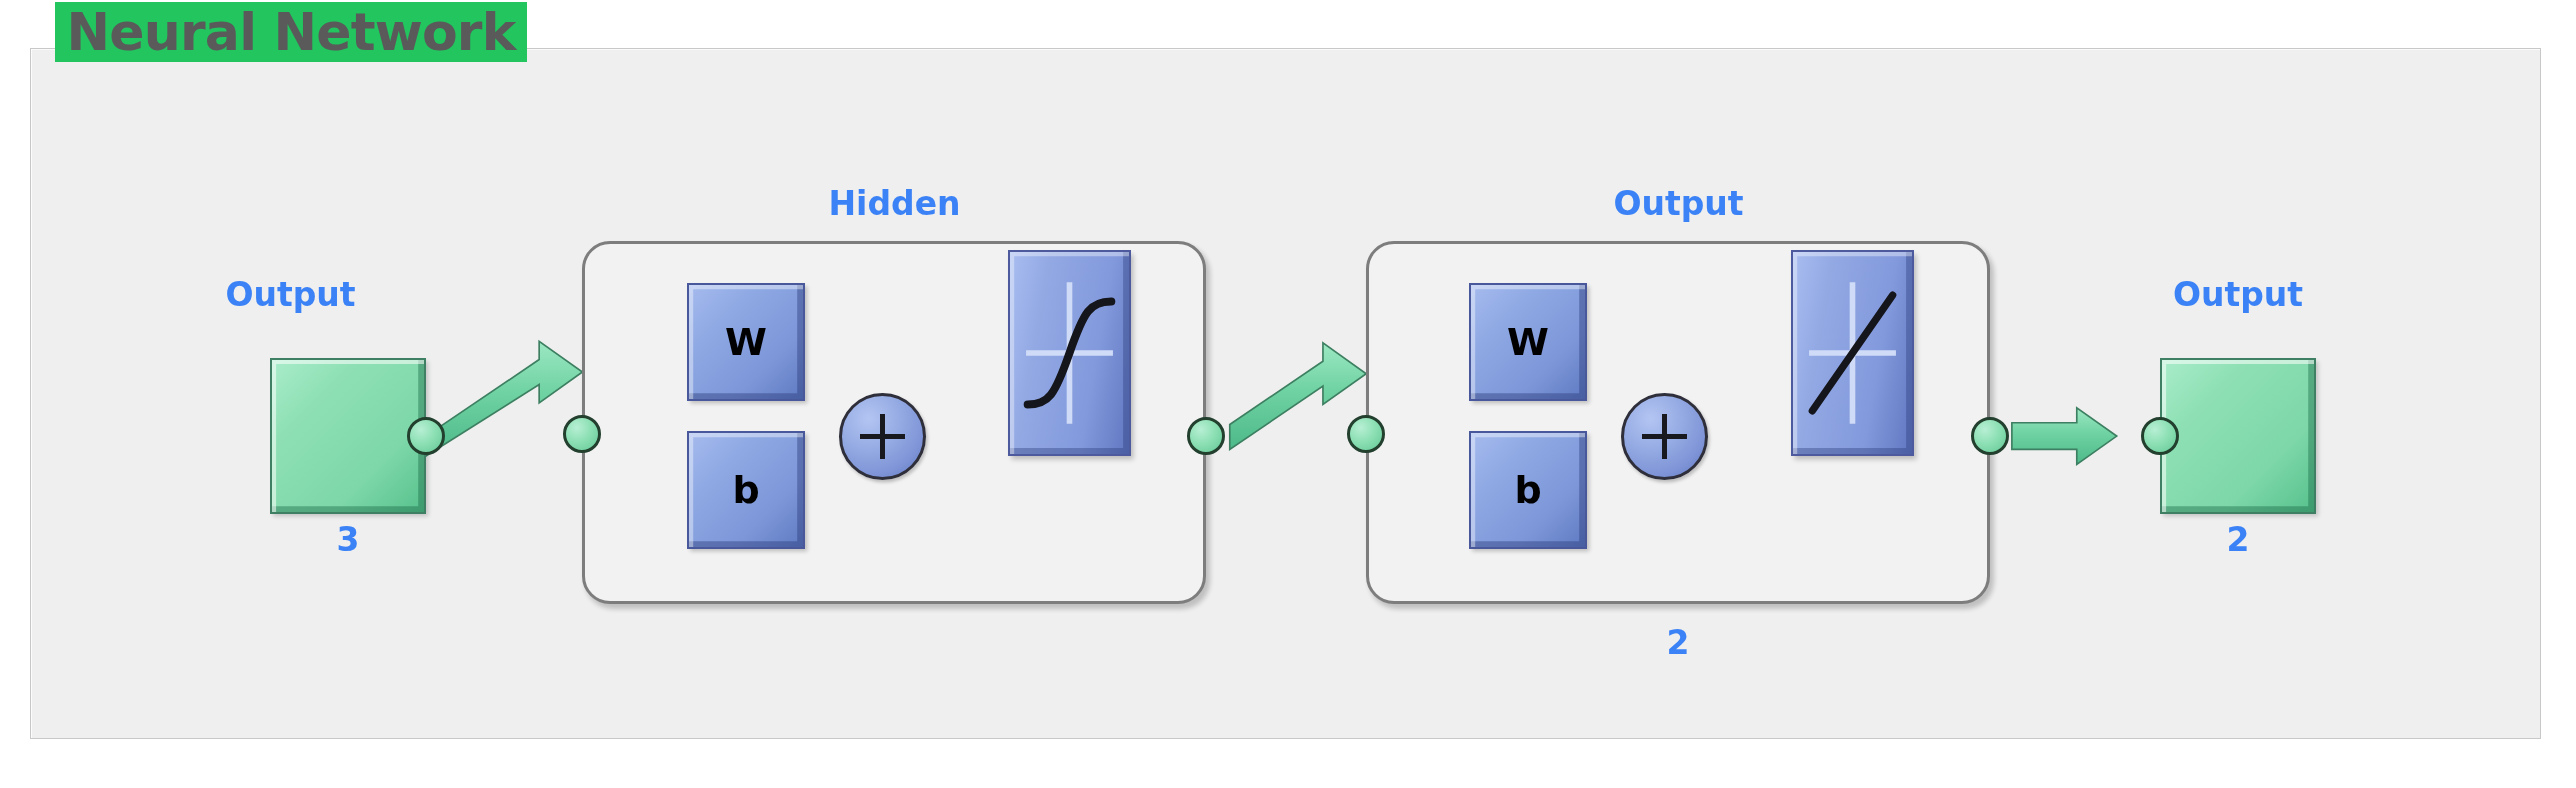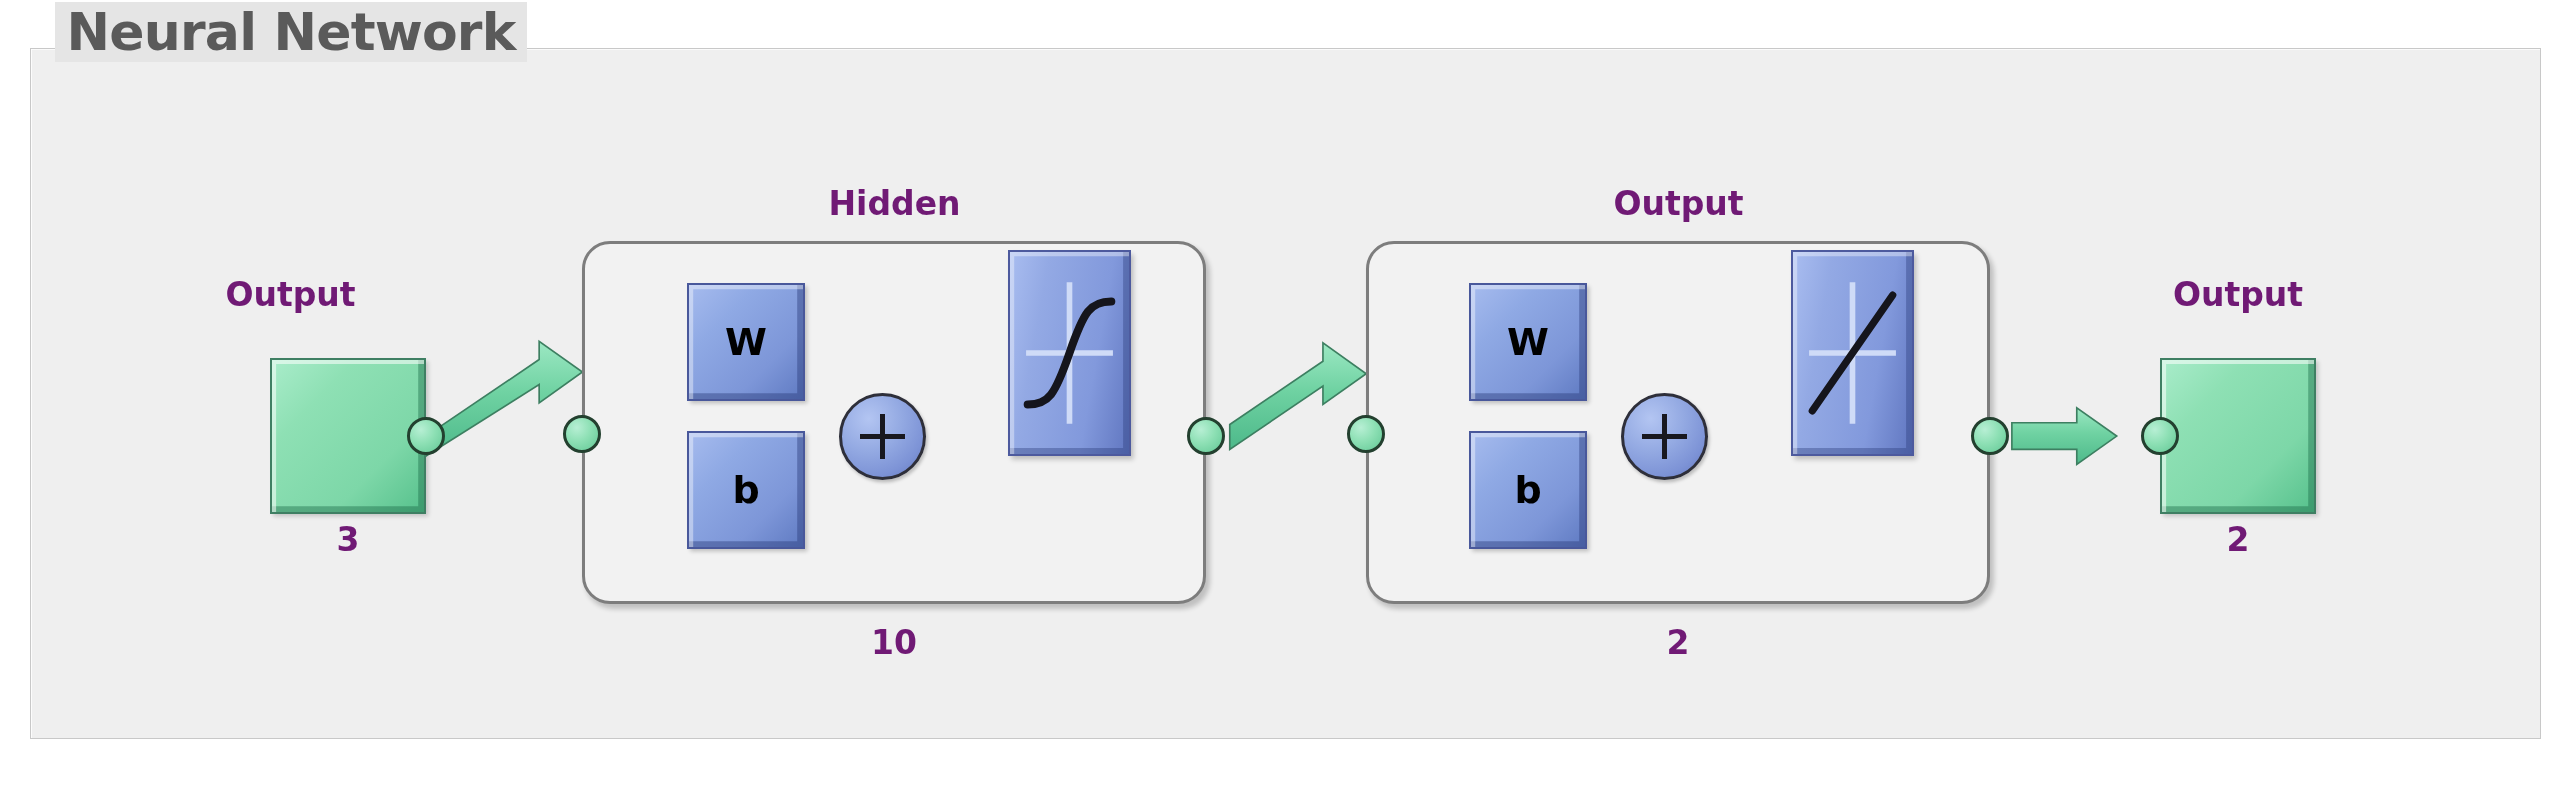--- a/index.html
+++ b/index.html
@@ -25,21 +25,21 @@
     background: #efefef;
     border: 1.7px solid #c8c8c8;
     box-sizing: border-box;
     box-shadow: 0.8px 0.8px 0 #ffffff inset;
   }
   #panel-title {
     position: absolute;
     left: 55px;
     top: 1.7px;
     padding: 0 11.6px;
-    background: #e5e5e5;
+    background: #22c55e;
     color: #5a5a5a;
     font-size: 52px;
     font-weight: bold;
     letter-spacing: -0.8px;
     line-height: 60px;
     z-index: 20;
     white-space: nowrap;
   }
 
   
@@ -49,21 +49,21 @@
     top: 0;
     width: 2576px;
     height: 789px;
     pointer-events: none;
   }
   #diagram > * { pointer-events: auto; }
 
   
   .lbl {
     position: absolute;
-    color: #701a75;
+    color: #3b82f6;
     font-size: 33px;
     font-weight: bold;
     text-align: center;
     white-space: nowrap;
     line-height: 38px;
   }
 
   
   .io-block {
     position: absolute;
@@ -249,21 +249,20 @@
   <div class="tf-block" style="left:1008px; top:250px;">
     <svg viewBox="0 0 148 248" xmlns="http://www.w3.org/2000/svg">
       <line x1="74" y1="36" x2="74" y2="212" stroke="#cfdbf7" stroke-width="7"></line>
       <line x1="20" y1="124" x2="128" y2="124" stroke="#cfdbf7" stroke-width="7"></line>
       <path d="M 22,188 C 48,188 56,176 74,124 C 92,72 100,60 126,60" fill="none" stroke="#15151c" stroke-width="10" stroke-linecap="round"></path>
     </svg>
   </div>
 
   <div class="node" style="left:1187px; top:417px;"></div>
 
-  <div class="lbl" style="left:582px; top:624px; width:624px;">10</div>
 
   <div class="lbl" style="left:1483px; top:185px; width:391px;">Output</div>
 
   <div class="layer-box" style="left:1366px; top:241px; width:624px; height:363px;"></div>
 
   <div class="node" style="left:1347px; top:415px;"></div>
 
   <div class="wb-block" style="left:1469px; top:283px; width:118px; height:118px;">W</div>
 
   <div class="wb-block" style="left:1469px; top:431px; width:118px; height:118px;">b</div>

